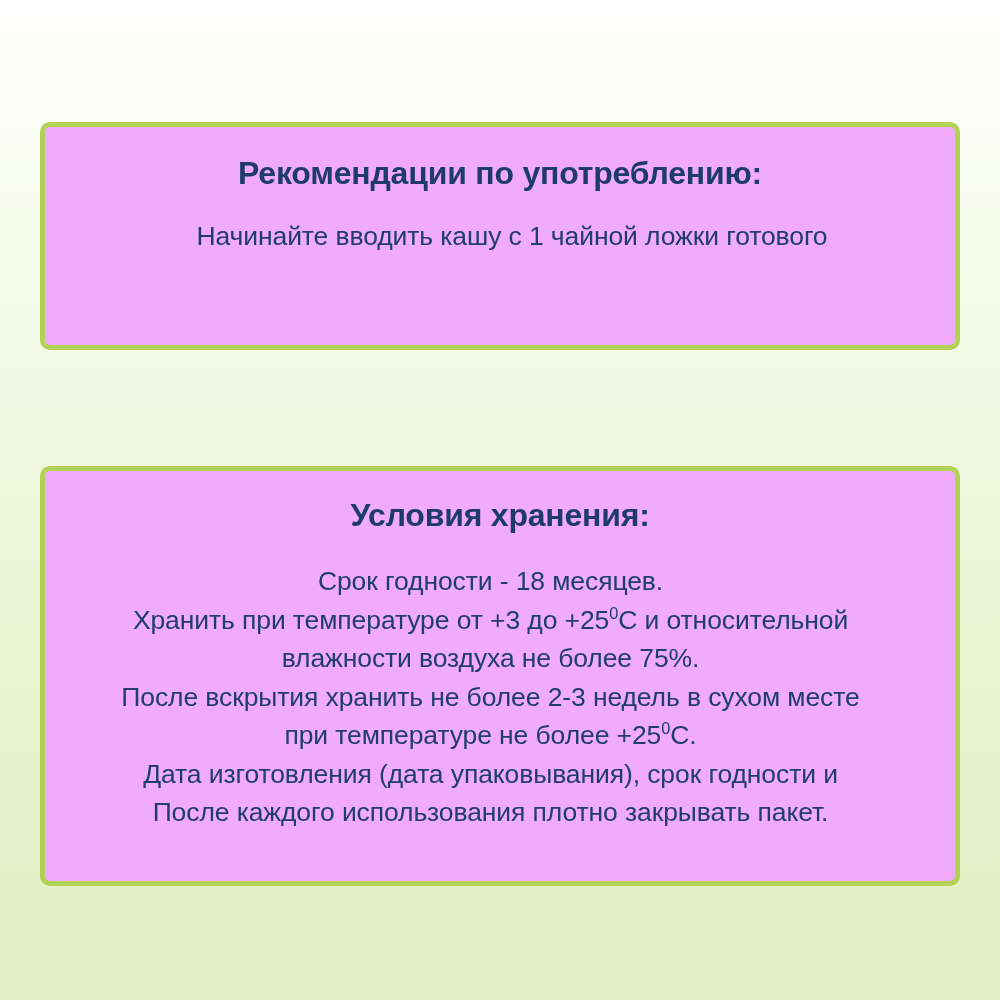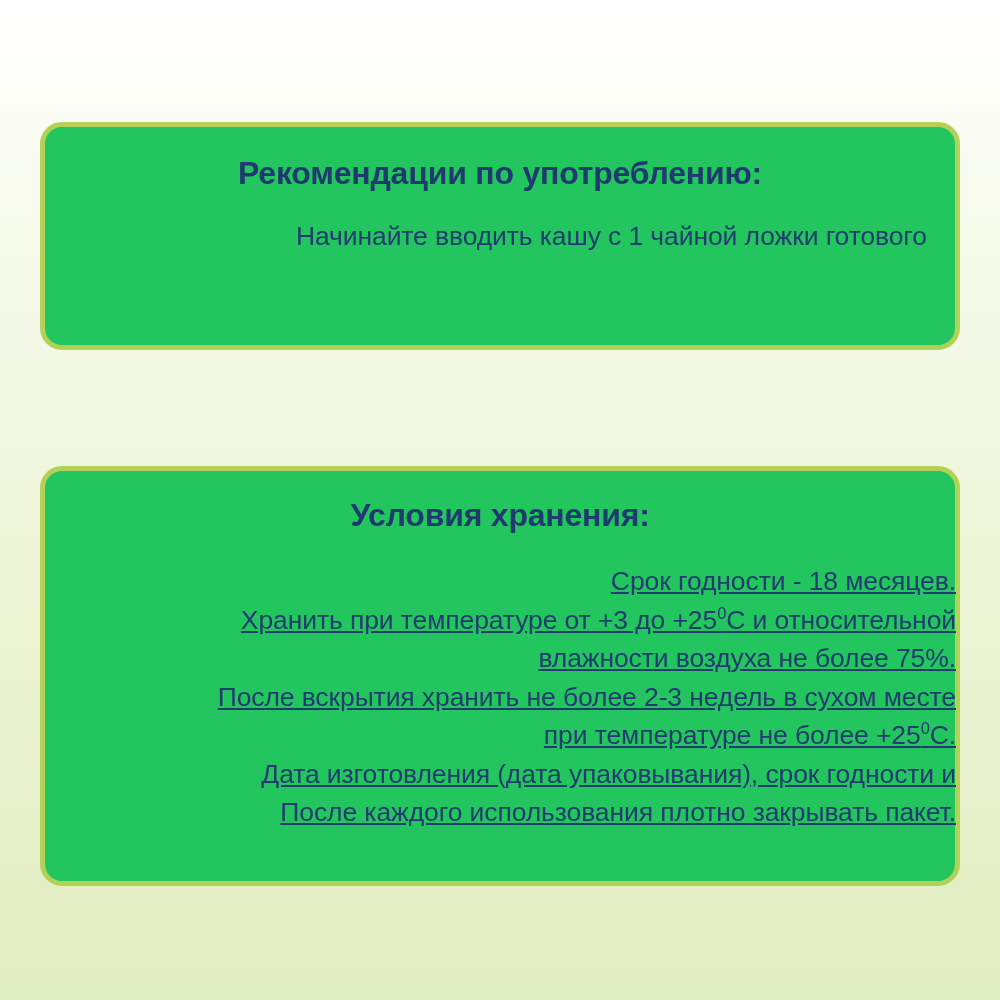--- a/index.html
+++ b/index.html
@@ -27,23 +27,23 @@
     width: 1000px;
     height: 1000px;
     box-sizing: border-box;
   }
 
   .card {
     position: absolute;
     left: 40px;
     width: 920px;
     box-sizing: border-box;
-    background: #22c55e;
+    background: #f0abfc;
     border: 5px solid #b1d257;
-    border-radius: 22px;
+    border-radius: 10px;
   }
 
   #card-recommendations {
     top: 122px;
     height: 228px;
   }
 
   #card-storage {
     top: 466px;
     height: 420px;
@@ -65,33 +65,32 @@
   #card-storage .card-title {
     font-size: 32px;
     margin: 27px 0 0 0;
     line-height: 1.1;
   }
 
   .card-body {
     color: #213c6e;
     font-size: 26.5px;
     line-height: 38.5px;
-    text-align: right;
+    text-align: center;
     letter-spacing: -0.1px;
   }
 
   #card-recommendations .card-body {
     margin: 26px 0 0 52px;
     width: 830px;
   }
 
   #card-storage .card-body {
-    margin: 29px 0 0 76px;
+    margin: 29px 0 0 28px;
     width: 835px;
-    text-decoration: underline;
   }
 
   .card-body p {
     margin: 0;
     padding: 0;
   }
 
   sup {
     font-size: 0.62em;
     vertical-align: super;

